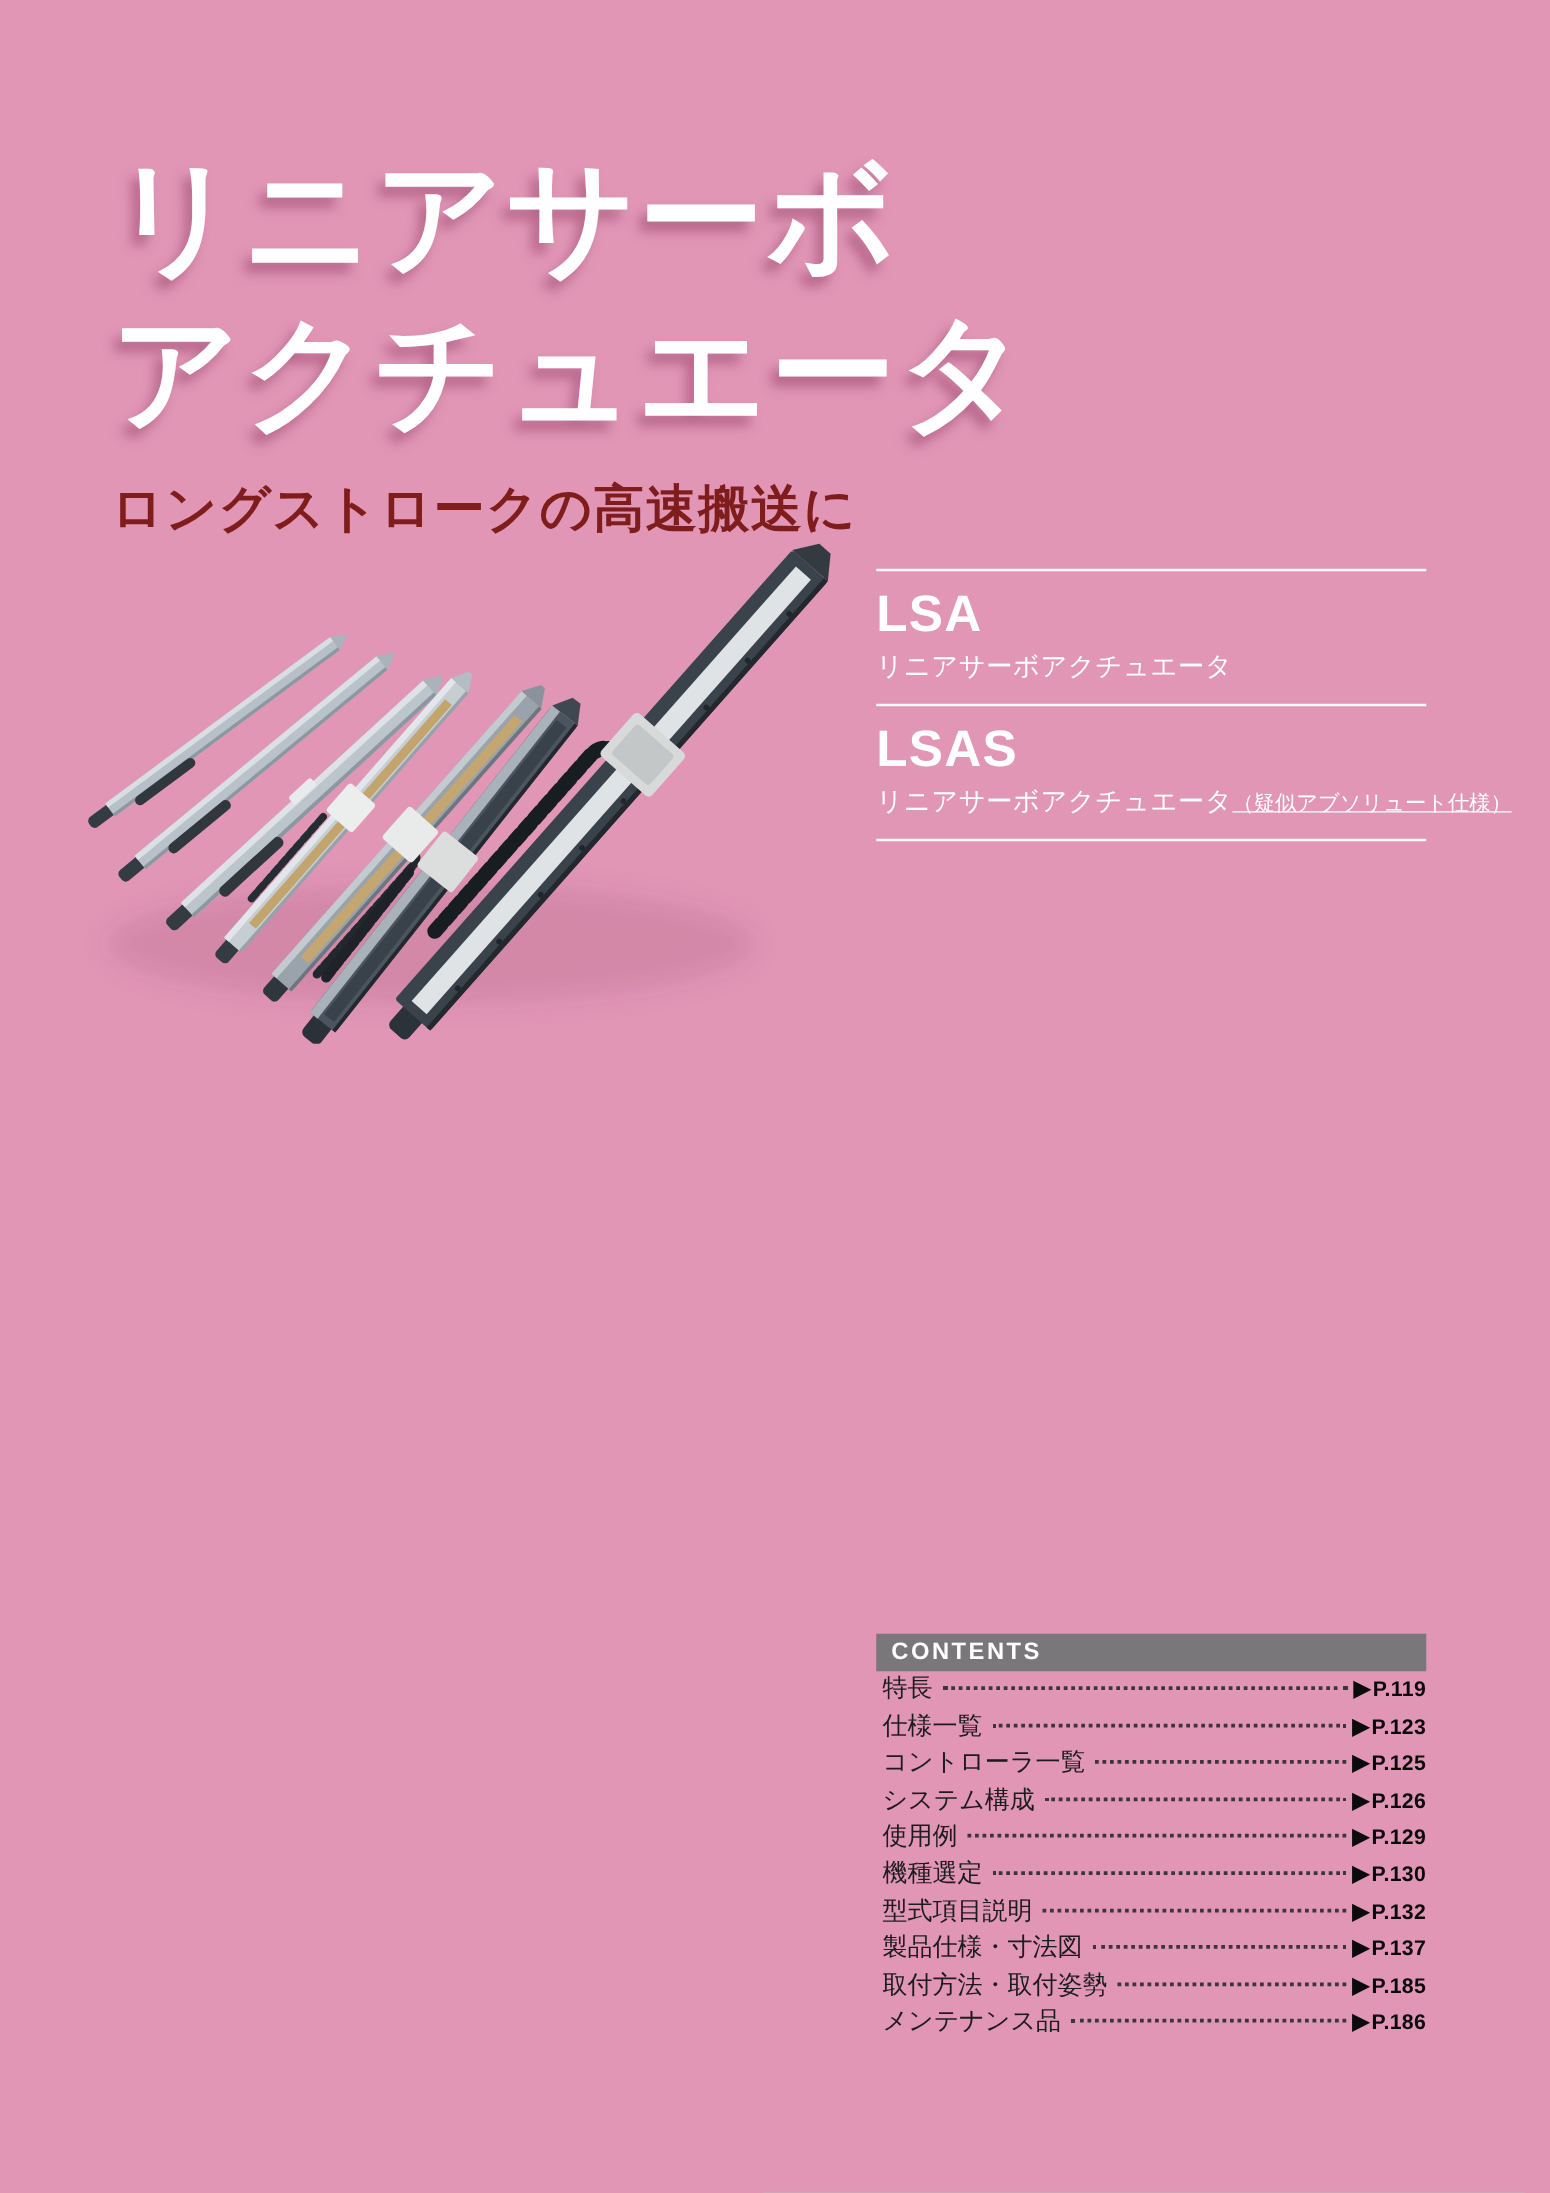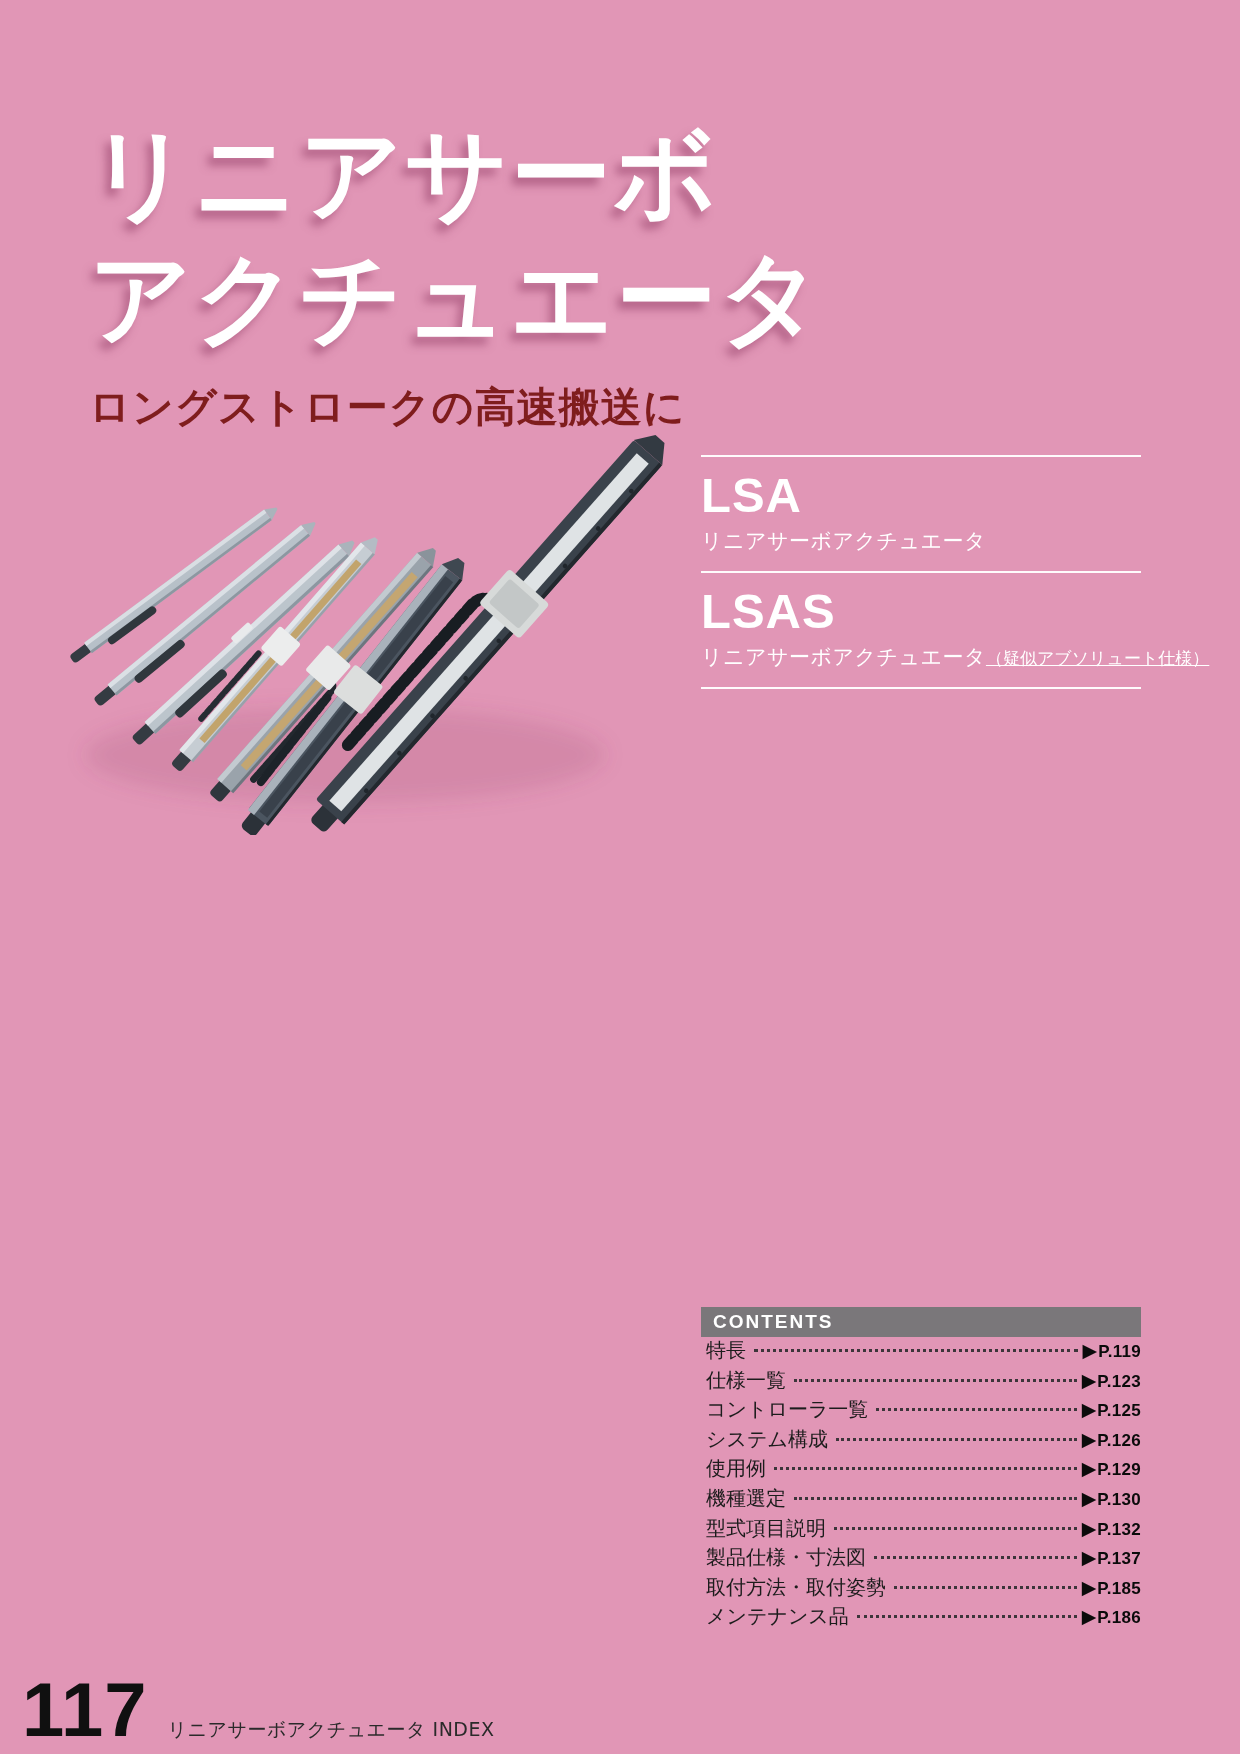--- a/index.html
+++ b/index.html
@@ -35,21 +35,21 @@
 
   
   .hero-photo { position: absolute; left: 55px; top: 425px; width: 640px; height: 410px; }
 
   
   .product-col { position: absolute; left: 701px; top: 455px; width: 440px; }
   .divider { border: none; border-top: 2px solid rgba(255,255,255,0.96); margin: 0; }
   .product-code {
     margin-top: 14px;
     font-family: "Liberation Sans", sans-serif;
-    font-size: 49px;
+    font-size: 41px;
     font-weight: bold;
     color: #ffffff;
     line-height: 1;
     letter-spacing: 1px;
   }
   .product-name {
     margin-top: 7px;
     margin-bottom: 16px;
     font-size: 21px;
     color: #ffffff;
@@ -318,18 +318,14 @@
         <span class="toc-dots"></span>
         <span class="toc-page">
             <span class="toc-arrow">▶</span>
             <span class="toc-pageno">P.186</span>
           </span>
       </div>
 
     </div>
   </div>
 
-  <div class="footer">
-    <span class="footer-pagenum">117</span>
-    <span class="footer-label">リニアサーボアクチュエータ INDEX</span>
-  </div>
 
 </div>
 
 </body></html>

